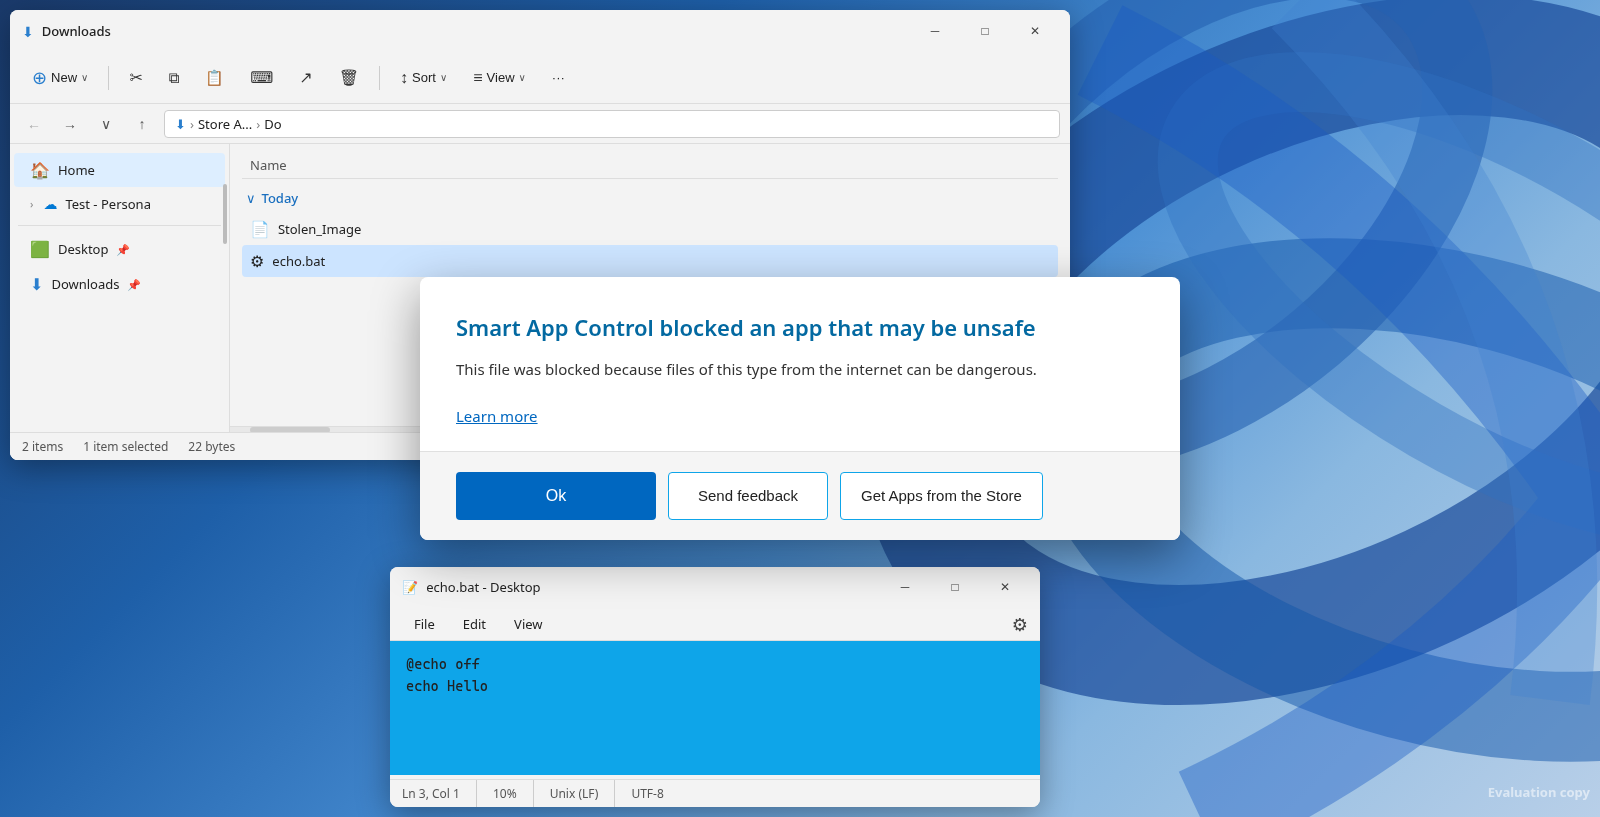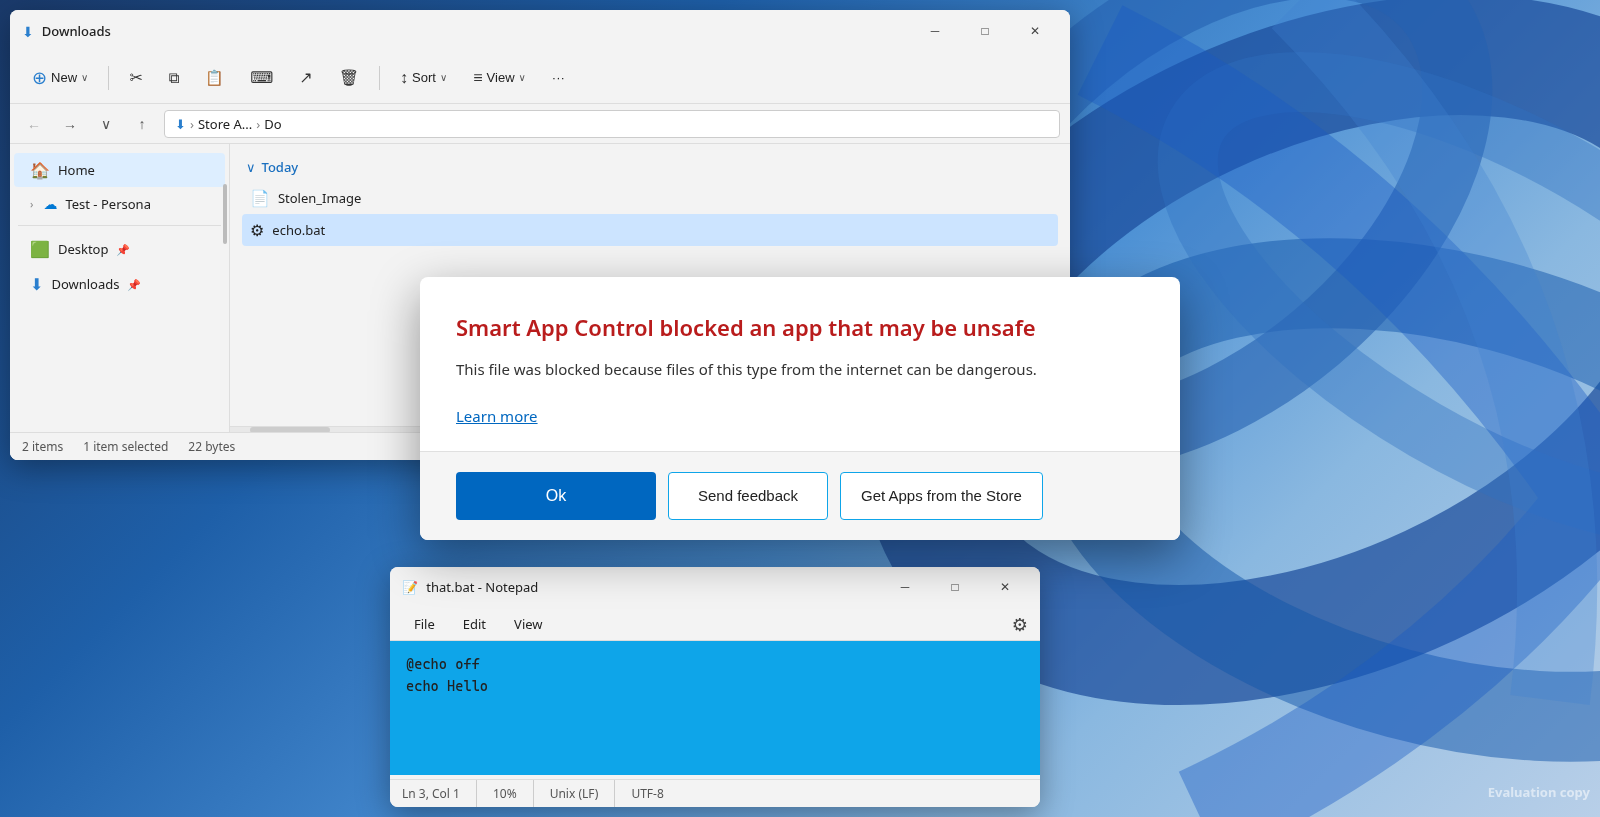--- a/index.html
+++ b/index.html
@@ -301,21 +301,21 @@
       padding: 0;
     }
 
     .dialog-body {
       padding: 36px 36px 24px 36px;
     }
 
     .dialog-title {
       font-size: 22px;
       font-weight: 600;
-      color: #b91c1c;
+      color: #0369a1;
       line-height: 1.3;
       margin-bottom: 16px;
     }
 
     .dialog-desc {
       font-size: 15px;
       color: #333;
       line-height: 1.5;
       margin-bottom: 24px;
     }
@@ -564,20 +564,23 @@
       </div>
       <div class="sidebar-item">
         <span class="icon" style="color:#2a7fce;">⬇</span>
         <span>Downloads</span>
         <span class="pin">📌</span>
       </div>
       <div class="sidebar-scroll"></div>
     </div>
 
     <div class="fe-filelist">
+      <div class="fl-header">
+        <span>Name</span>
+      </div>
       <div class="fl-group-label">
         <span>∨</span>
         <span>Today</span>
       </div>
       <div class="fl-item">
         <span class="file-icon">📄</span>
         <span>Stolen_Image</span>
       </div>
       <div class="fl-item selected">
         <span class="file-icon">⚙</span>
@@ -609,21 +612,21 @@
       <button class="btn-secondary">Send feedback</button>
       <button class="btn-secondary">Get Apps from the Store</button>
     </div>
   </div>
 </div>
 
 <div class="notepad-window">
   <div class="np-titlebar">
     <div class="np-title-left">
       <span>📝</span>
-      <span>that.bat - Notepad</span>
+      <span>echo.bat - Desktop</span>
     </div>
     <div class="fe-window-controls">
       <button class="win-btn">─</button>
       <button class="win-btn">□</button>
       <button class="win-btn close">✕</button>
     </div>
   </div>
   <div class="np-menubar">
     <span class="np-menu-item">File</span>
     <span class="np-menu-item">Edit</span>

